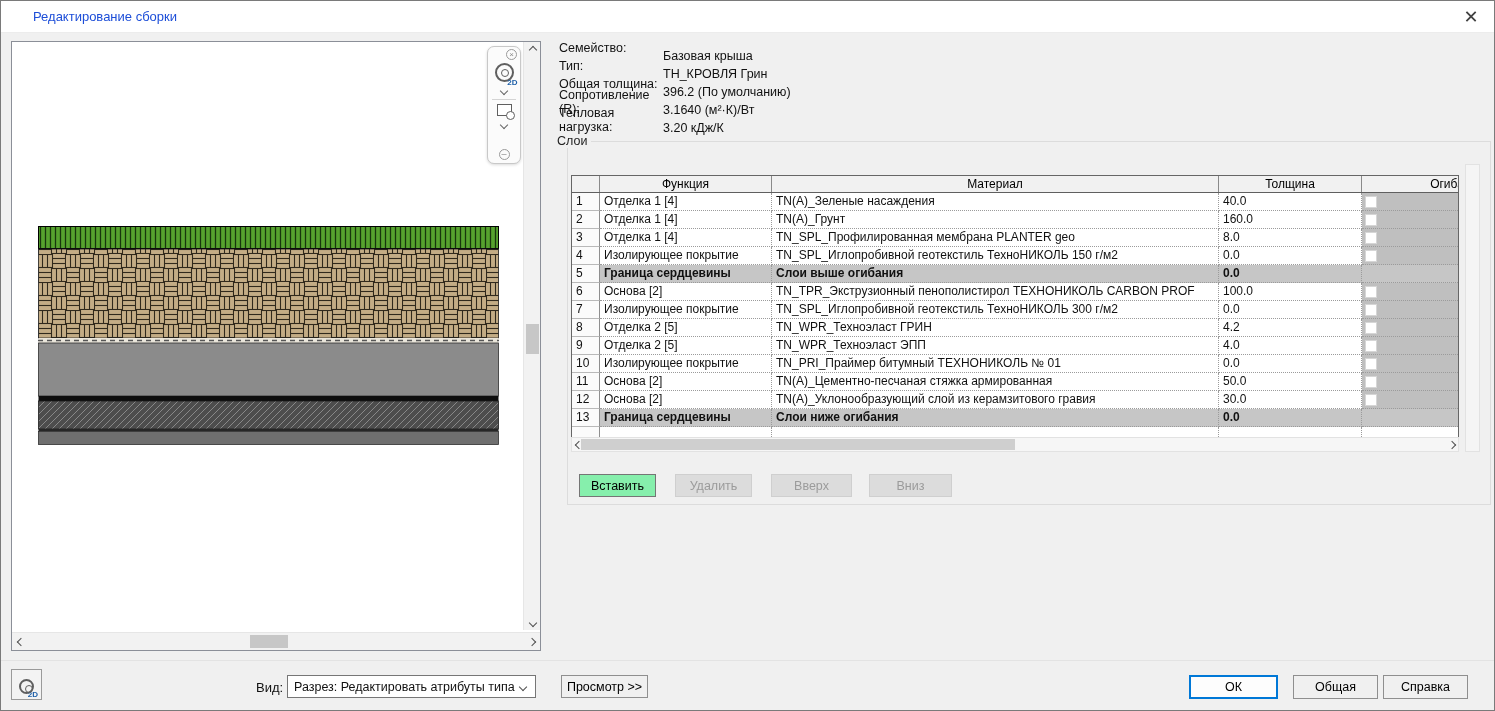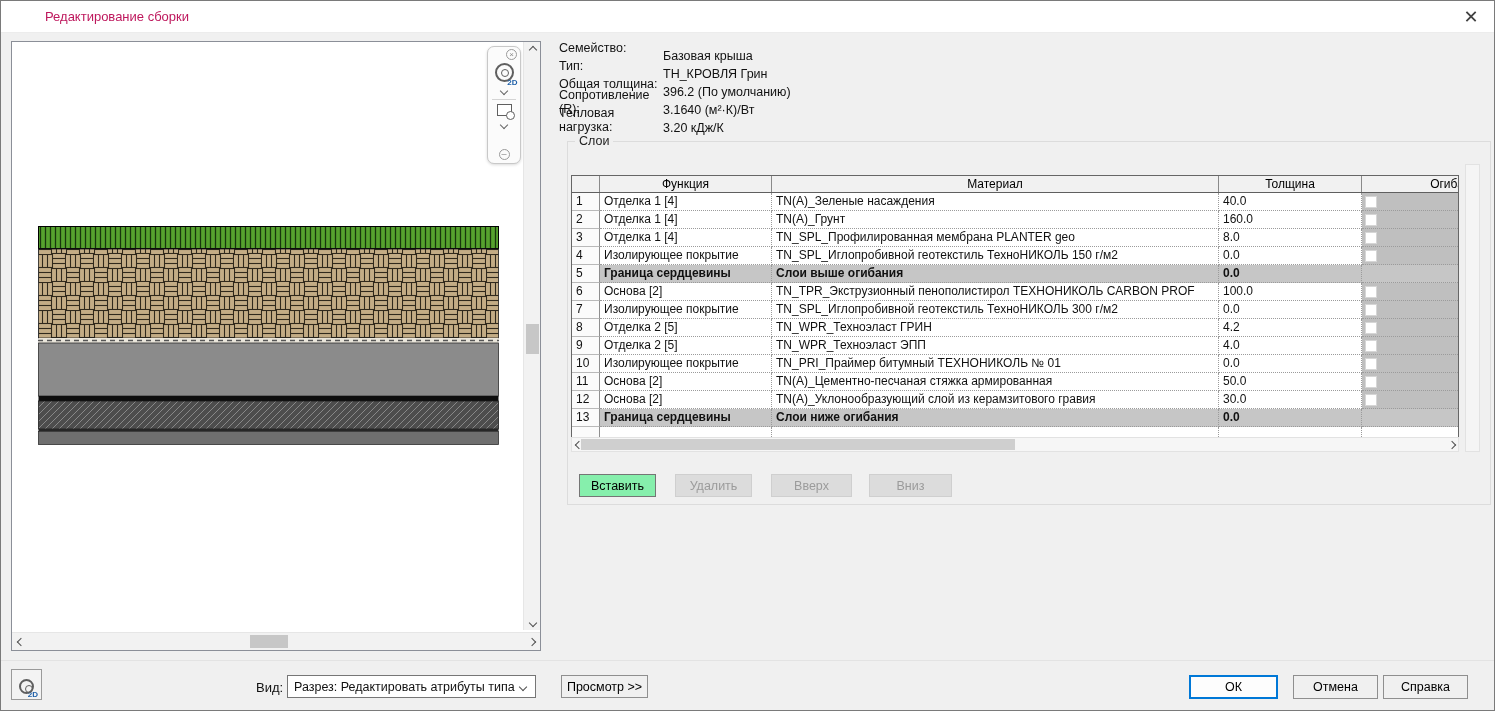--- a/index.html
+++ b/index.html
@@ -2,21 +2,21 @@
 <html><head>
 <meta charset="utf-8">
 <style>
   * { box-sizing: border-box; margin: 0; padding: 0; }
   body { margin:0; background:#cfcfcf; font-family:"Liberation Sans", sans-serif; }
   .dialog { position:relative; width:1495px; height:711px; background:#f0f0f0;
             border:1px solid #7a7a7a; overflow:hidden; color:#111; font-size:13px; }
   
   .titlebar { position:absolute; left:0; top:0; width:100%; height:32px; background:#ffffff;
               border-bottom:1px solid #ececec; display:flex; align-items:center; }
-  .title-text { margin-left:44px; font-size:13px; color:#be185d; }
+  .title-text { margin-left:32px; font-size:13px; color:#1d4ed8; }
   .close-btn { position:absolute; right:10px; top:3px; width:26px; height:26px; display:flex;
                align-items:center; justify-content:center; font-size:18px; color:#404040; cursor:pointer; }
   
   .preview-pane { position:absolute; left:10px; top:40px; width:530px; height:610px;
                   background:#ffffff; border:1px solid #8b8f98; }
   .section-drawing { position:absolute; left:26px; top:184px; width:461px; height:220px; }
   
   .nav-toolbar { position:absolute; left:475px; top:4px; width:34px; height:118px;
                  background:#fbfbfb; border:1px solid #c8c8c8; border-radius:7px;
                  box-shadow:0 1px 3px rgba(0,0,0,.15); display:flex; flex-direction:column; align-items:center; }
@@ -48,21 +48,21 @@
   .pv-hscroll { left:0; bottom:0; width:528px; height:18px; border-top:1px solid #e6e6e6; }
   .pv-hthumb  { position:absolute; left:238px; top:2px; width:38px; height:13px; background:#c7c7c7; cursor:pointer; }
   
   .info-list { position:absolute; left:558px; top:38px; }
   .info-row { display:flex; height:18px; align-items:center; font-size:12.5px; }
   .info-label { width:104px; color:#111; }
   .info-value { color:#111;margin-top:16px; }
   
   .groupbox { position:absolute; left:566px; top:140px; width:924px; height:364px;
               border:1px solid #dcdcdc; }
-  .group-label { position:absolute; left:574px; top:133px; background:#f0f0f0; padding:0 4px;
+  .group-label { position:absolute; left:552px; top:133px; background:#f0f0f0; padding:0 4px;
                  font-size:12.5px; color:#222; }
   
   .table-clip { position:absolute; left:570px; top:174px; width:888px; height:270px; overflow:hidden;
                 border:1px solid #666; background:#fff; }
   .ttable { width:980px; }
   .thead, .trow { display:grid; grid-template-columns:28px 172px 447px 143px 190px; }
   .thead { height:17px; background:#f1f1f1; border-bottom:1px solid #5f5f5f; }
   .hcell { font-size:12px; text-align:center; line-height:16px; border-right:1px solid #8a8a8a;
            white-space:nowrap; overflow:hidden; color:#000; }
   .trow { height:18px; background:#fff; }
@@ -369,15 +369,15 @@
     </div>
   </div>
   <div class="view-label">Вид:</div>
   <div class="view-select">
     <span>Разрез: Редактировать атрибуты типа</span>
     <span class="chev down"></span>
   </div>
   <div class="btn soft" style="left:560px; top:674px; width:87px; height:23px;">Просмотр &gt;&gt;</div>
 
   <div class="btn ok-focus" style="left:1188px; top:674px; width:89px; height:24px;">ОК</div>
-  <div class="btn soft" style="left:1292px; top:674px; width:85px; height:24px;">Отмена</div>
+  <div class="btn soft" style="left:1292px; top:674px; width:85px; height:24px;">Общая</div>
   <div class="btn soft" style="left:1382px; top:674px; width:85px; height:24px;">Справка</div>
 </div>
 
 </body></html>

